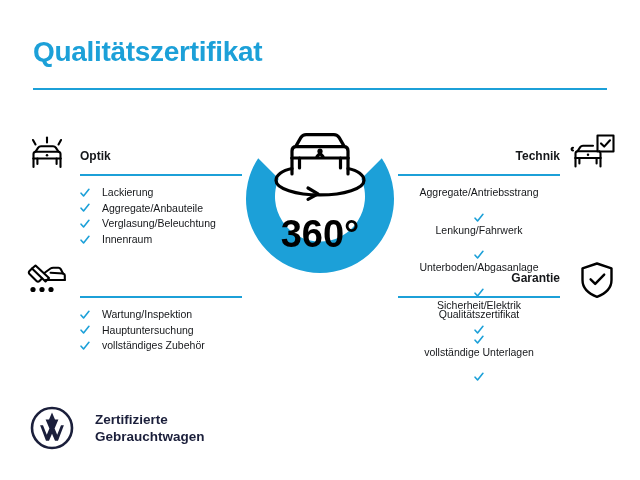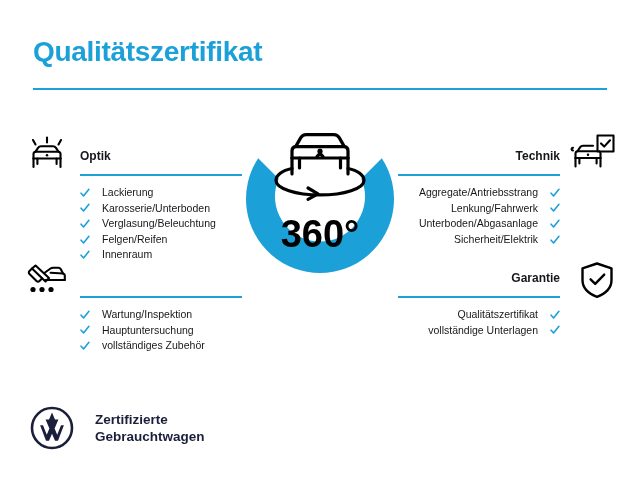--- a/index.html
+++ b/index.html
@@ -90,21 +90,21 @@
 
   
   .col-left { left: 80px; width: 162px; }
   .col-left .block-rule { width: 162px; }
   .col-left .item { justify-content: flex-start; }
 
   
   .col-right { left: 398px; width: 162px; text-align: right; }
   .col-right .block-head { text-align: right; }
   .col-right .block-rule { width: 162px; left: 0; }
-  .col-right .item { justify-content: flex-end; }
+  .col-right .item { justify-content: flex-end; flex-direction: column; }
 
   #block-optik   { top: 146px; }
   #block-wartung { top: 268px; }
   #block-technik { top: 146px; }
   #block-garantie{ top: 268px; }
 
   .items { margin-top: 9px; }
 
   
   .sec-icon {
@@ -212,33 +212,27 @@
       <li class="item">
         <svg class="check" viewBox="0 0 12 12">
             <path d="M1.3 6.2 L4.3 9.6 L10.7 1.5" fill="none" stroke="#1CA0D8" stroke-width="1.9" stroke-linecap="round" stroke-linejoin="round"></path>
           </svg>
         <span>Lackierung</span>
       </li>
       <li class="item">
         <svg class="check" viewBox="0 0 12 12">
             <path d="M1.3 6.2 L4.3 9.6 L10.7 1.5" fill="none" stroke="#1CA0D8" stroke-width="1.9" stroke-linecap="round" stroke-linejoin="round"></path>
           </svg>
-        <span>Karosserie/Unterboden</span>
+        <span>Aggregate/Anbauteile</span>
       </li>
       <li class="item">
         <svg class="check" viewBox="0 0 12 12">
             <path d="M1.3 6.2 L4.3 9.6 L10.7 1.5" fill="none" stroke="#1CA0D8" stroke-width="1.9" stroke-linecap="round" stroke-linejoin="round"></path>
           </svg>
         <span>Verglasung/Beleuchtung</span>
-      </li>
-      <li class="item">
-        <svg class="check" viewBox="0 0 12 12">
-            <path d="M1.3 6.2 L4.3 9.6 L10.7 1.5" fill="none" stroke="#1CA0D8" stroke-width="1.9" stroke-linecap="round" stroke-linejoin="round"></path>
-          </svg>
-        <span>Felgen/Reifen</span>
       </li>
       <li class="item">
         <svg class="check" viewBox="0 0 12 12">
             <path d="M1.3 6.2 L4.3 9.6 L10.7 1.5" fill="none" stroke="#1CA0D8" stroke-width="1.9" stroke-linecap="round" stroke-linejoin="round"></path>
           </svg>
         <span>Innenraum</span>
       </li>
     </ul>
   </div>
 

